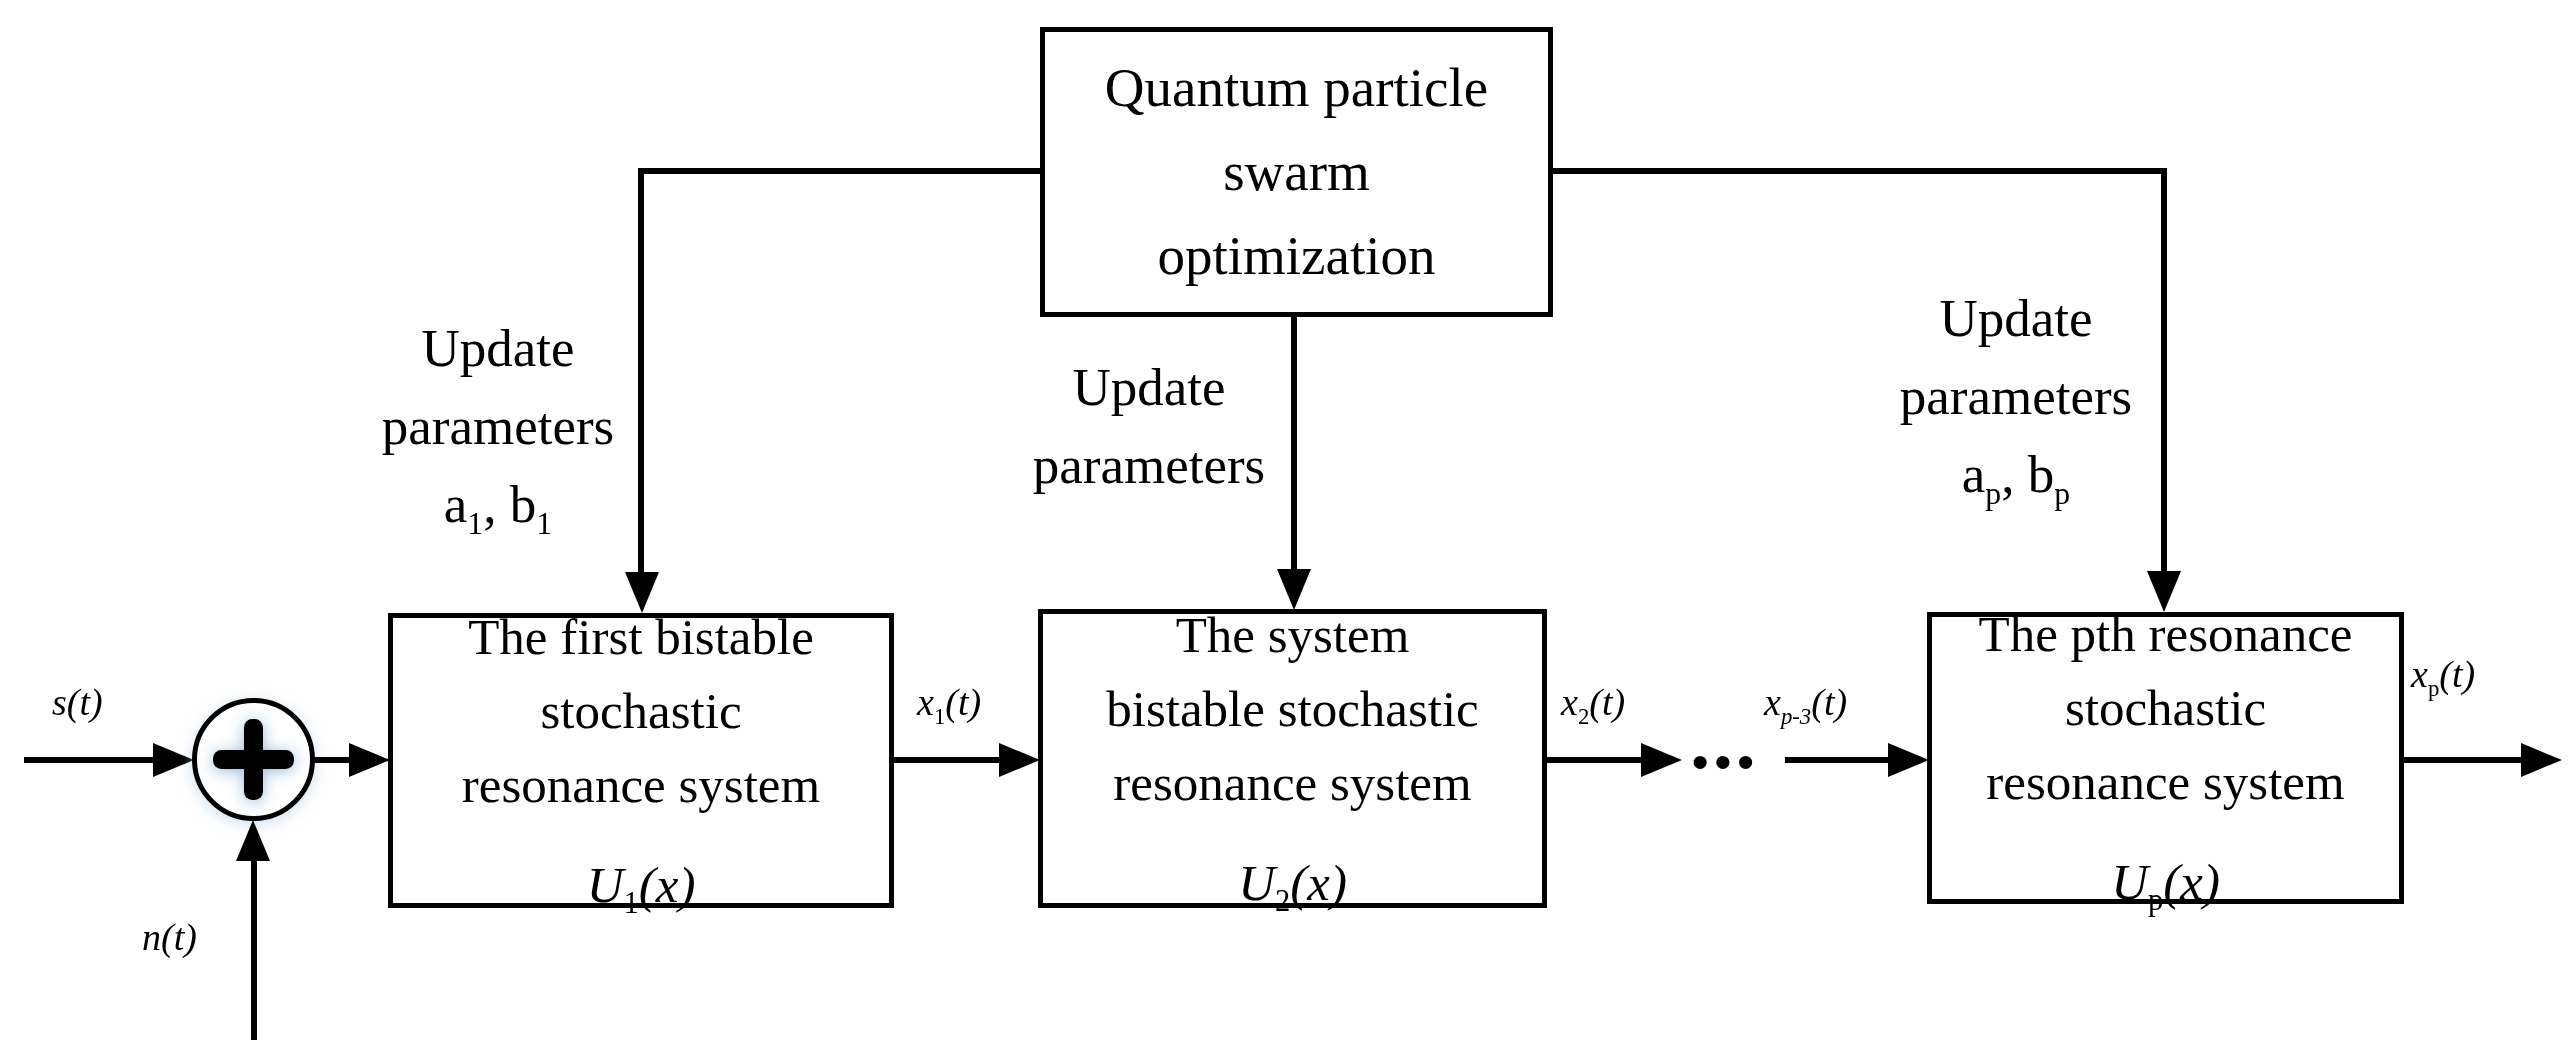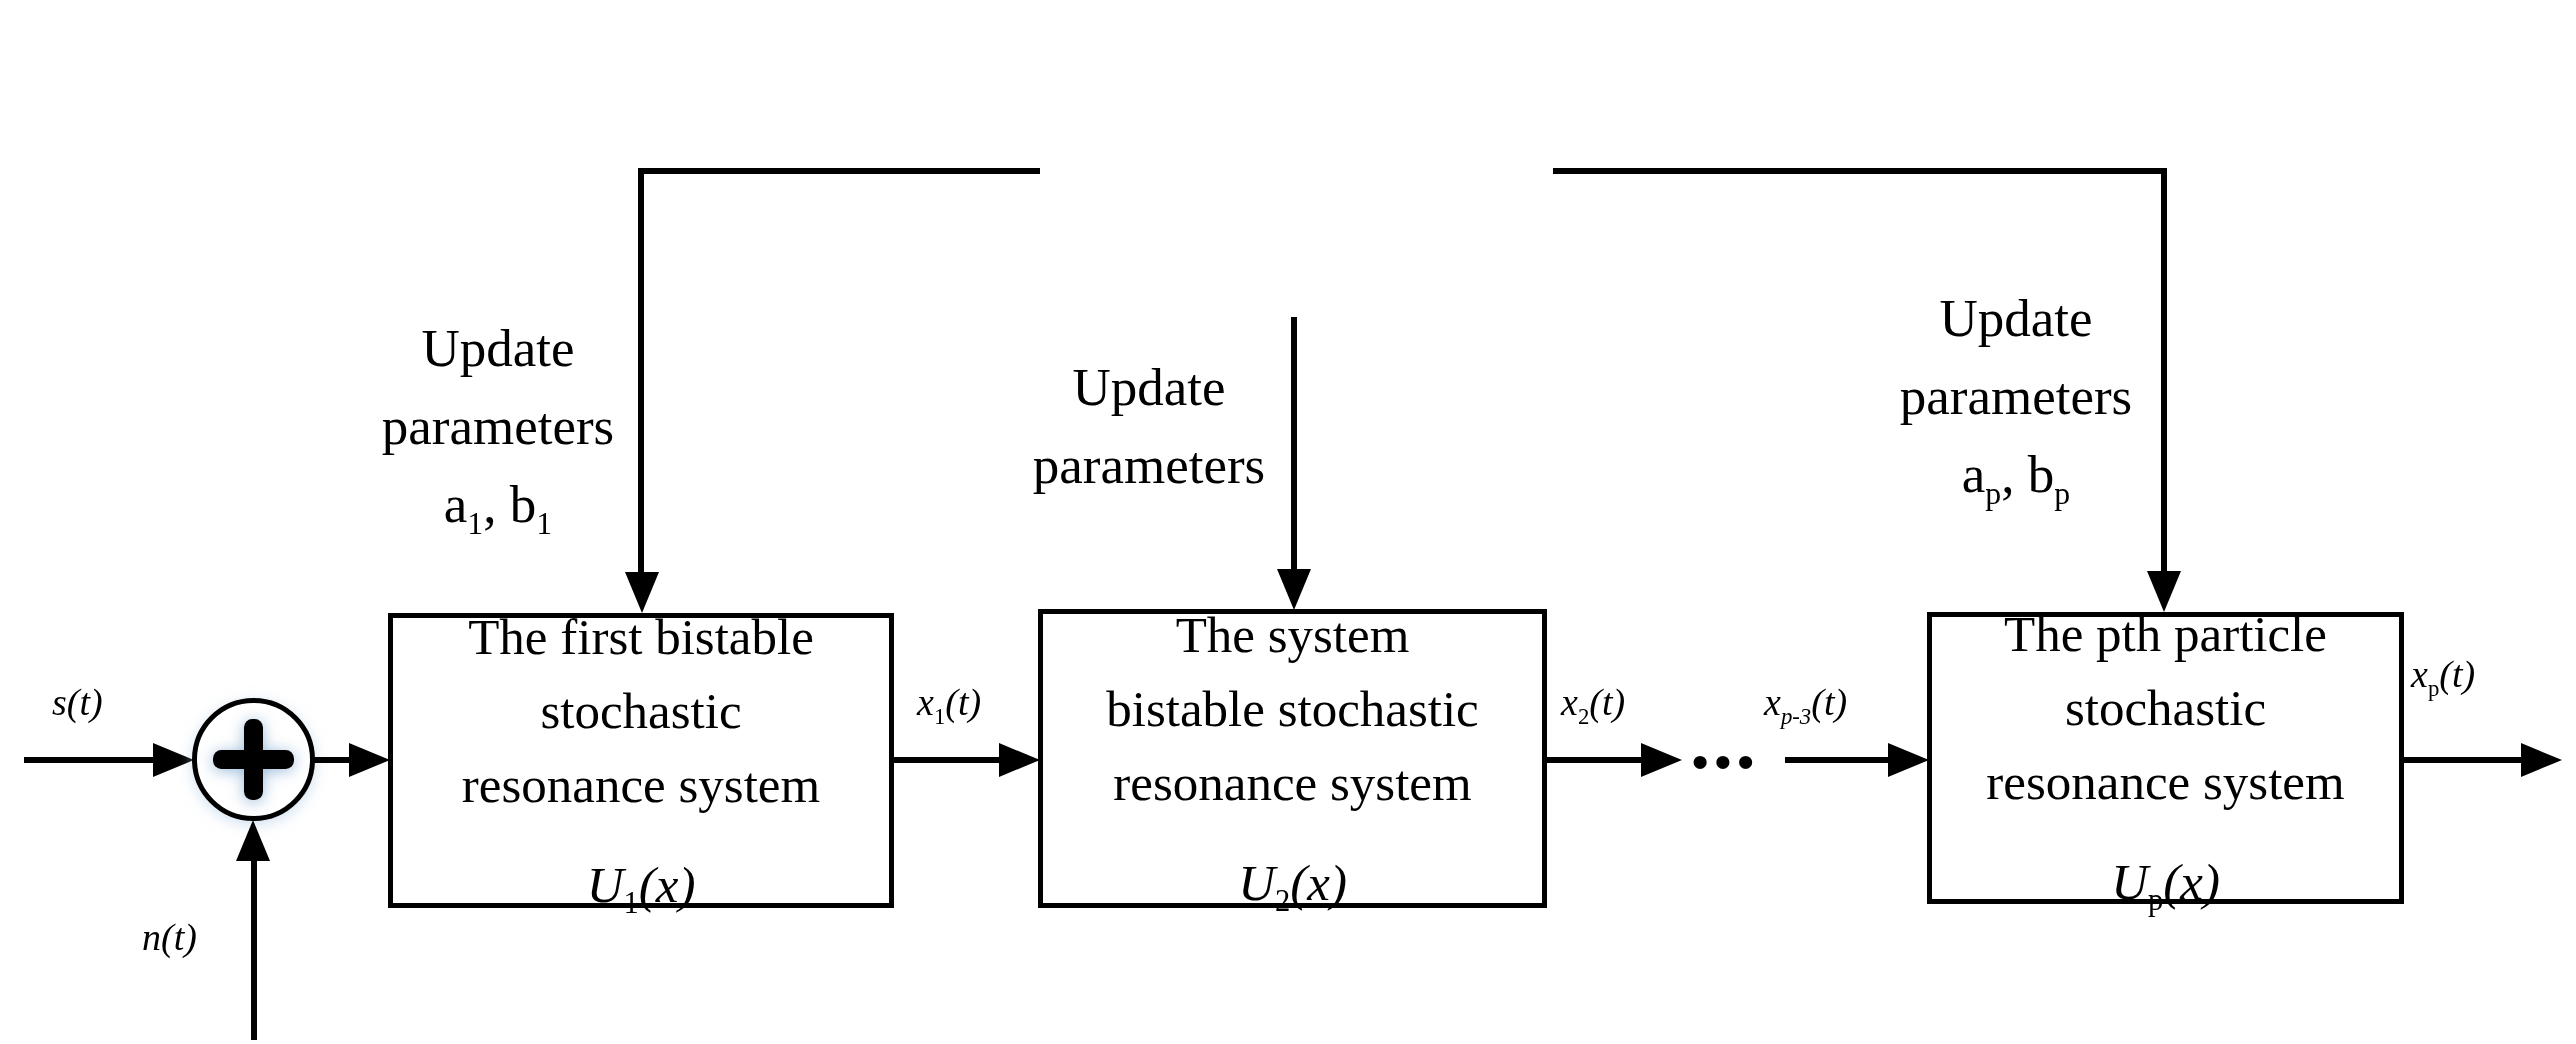--- a/index.html
+++ b/index.html
@@ -50,20 +50,25 @@
   <div class="wire" style="left:638px;top:168px;width:5.9px;height:407px"></div>
   <div class="arrow down" style="left:625px;top:572px"></div>
 
   <div class="wire" style="left:1291px;top:317px;width:5.9px;height:253px"></div>
   <div class="arrow down" style="left:1277px;top:569px"></div>
 
   <div class="wire" style="left:1553px;top:168px;width:610px;height:5.9px"></div>
   <div class="wire" style="left:2161px;top:168px;width:5.9px;height:404px"></div>
   <div class="arrow down" style="left:2147px;top:571px"></div>
 
+  <div class="box qpso" style="left:1040px;top:27px;width:513px;height:290px">
+    <div class="bline">Quantum particle</div>
+    <div class="bline">swarm</div>
+    <div class="bline">optimization</div>
+  </div>
 
   <div class="label" style="left:303px;top:309px;width:390px">
     <div>Update</div>
     <div>parameters</div>
     <div><span>a</span><sub>1</sub><span class="pre">, </span><span>b</span><sub>1</sub></div>
   </div>
 
   <div class="label" style="left:954px;top:348px;width:390px">
     <div>Update</div>
     <div>parameters</div>
@@ -118,21 +123,21 @@
   <div class="wire" style="left:1546px;top:757px;width:97px;height:5.9px"></div>
   <div class="arrow right" style="left:1641px;top:743px"></div>
 
   <div class="dots" style="left:1690px;top:701px">...</div>
 
   <div class="signal" style="left:1764px;top:680px"><span>x</span><sub class="it">p-3</sub><span>(</span><span>t</span><span>)</span></div>
   <div class="wire" style="left:1785px;top:757px;width:106px;height:5.9px"></div>
   <div class="arrow right" style="left:1888px;top:743px"></div>
 
   <div class="box" style="left:1927px;top:612px;width:477px;height:292px">
-    <div class="bline">The pth particle</div>
+    <div class="bline">The pth resonance</div>
     <div class="bline">stochastic</div>
     <div class="bline">resonance system</div>
     <div class="bline formula"><span>U</span><sub>p</sub><span>(</span><span>x</span><span>)</span></div>
   </div>
 
   <div class="signal" style="left:2411px;top:652px"><span>x</span><sub>p</sub><span>(</span><span>t</span><span>)</span></div>
   <div class="wire" style="left:2403px;top:757px;width:118px;height:5.9px"></div>
   <div class="arrow right" style="left:2521px;top:743px"></div>
 
 </div>

